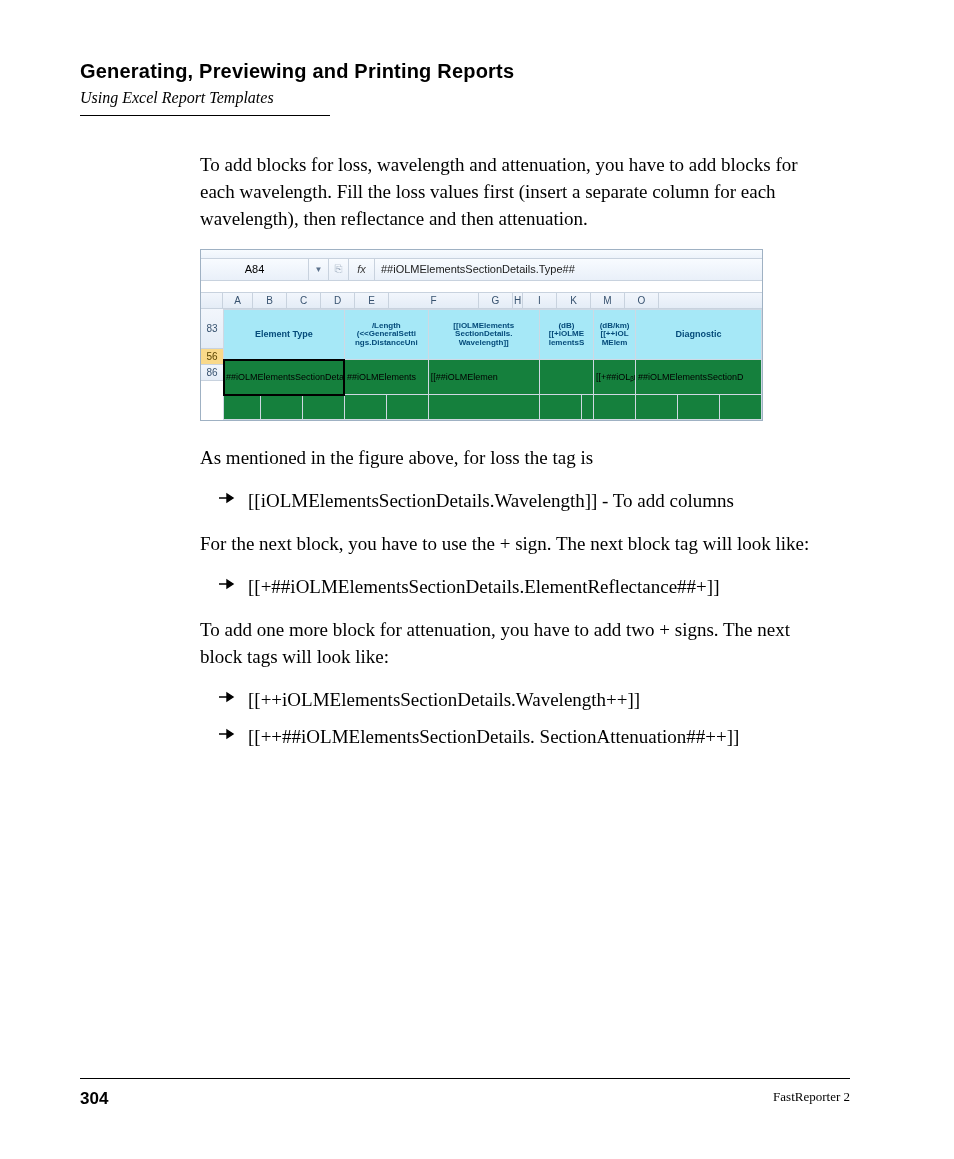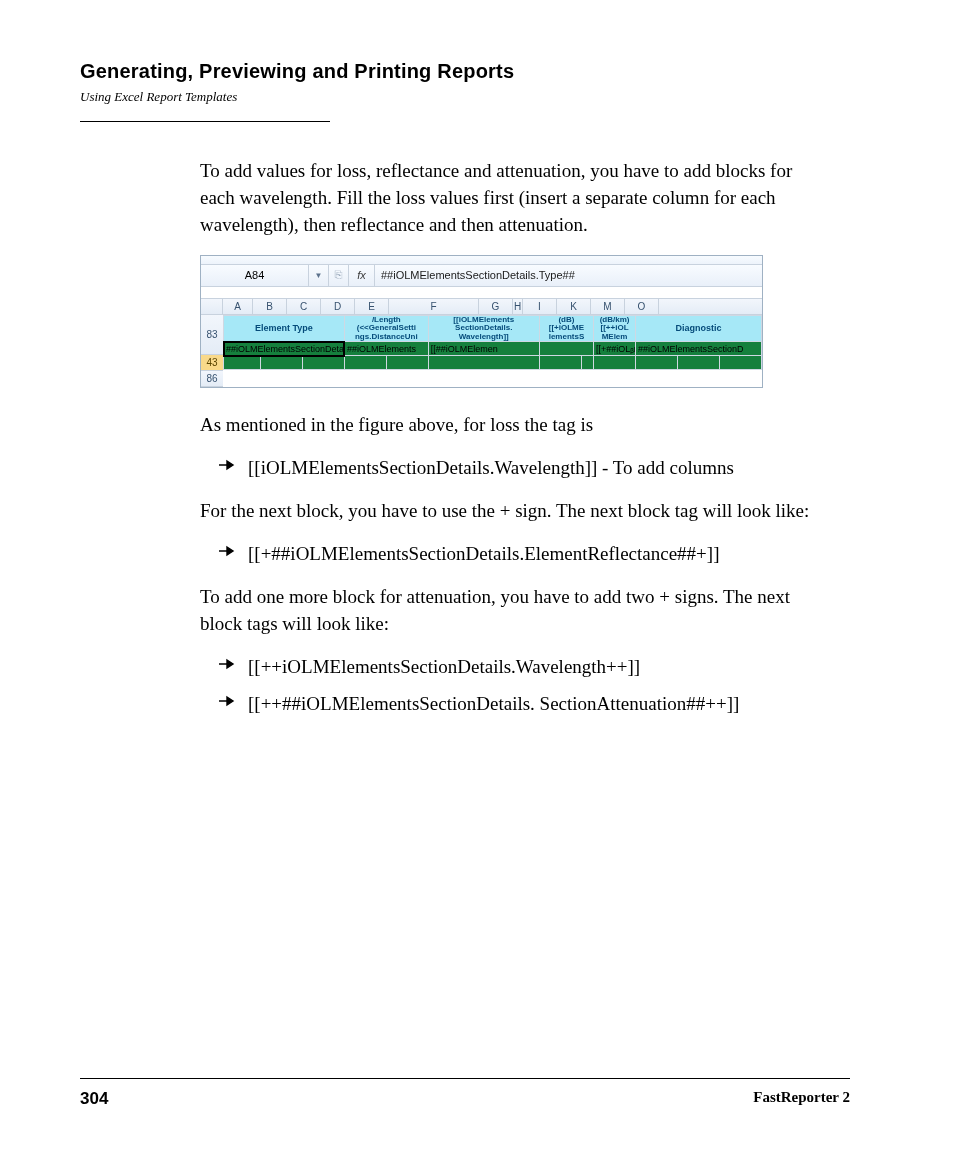--- a/index.html
+++ b/index.html
@@ -18,22 +18,22 @@
   }
   .header-title {
     font-family: Arial, Helvetica, sans-serif;
     font-weight: 700;
     font-size: 20px;
     letter-spacing: 0.2px;
     margin: 0 0 6px 0;
   }
   .header-sub {
     font-style: italic;
-    font-size: 13px;
-    margin: 0 0 16px 0;
+    font-size: 16px;
+    margin: 0 0 8px 0;
   }
   .header-rule {
     border: none;
     border-top: 1px solid #000;
     margin: 0 0 36px 0;
     width: 250px;
   }
   .body {
     margin-left: 120px;
     max-width: 610px;
@@ -65,21 +65,21 @@
     border-top: 1px solid #000;
     margin: 0 0 10px 0;
   }
   .footer-line {
     display: flex;
     justify-content: space-between;
     font-family: Arial, Helvetica, sans-serif;
     font-size: 15px;
   }
   .footer-line .pn { font-weight: 700; font-size: 17px; }
-  .footer-line .doc { font-family: Georgia, serif; font-size: 15px; font-weight: bold; }
+  .footer-line .doc { font-family: Georgia, serif; font-size: 13px; }
 
   
   .excel {
     width: 563px;
     margin: 8px 16px 24px 0;
     font-family: Tahoma, Arial, sans-serif;
     font-size: 10px;
     border: 1px solid #9fb1c3;
     background: #fff;
   }
@@ -171,21 +171,21 @@
 
   table.sheet {
     border-collapse: collapse;
     width: 100%;
     table-layout: fixed;
   }
   table.sheet td {
     border: 1px solid #cfd8e3;
     height: 14px;
     font-size: 9px;
-    padding: 0 2px;
+    padding: 12px 2px;
     overflow: hidden;
     white-space: nowrap;
     vertical-align: middle;
   }
   .h83 td { height: 40px; }
   .cyanbg { background: #a6e8f7; color: #054b7a; text-align: center; font-weight: 700; }
   .cyanbg.small { font-size: 8px; line-height: 1.05; }
   .white { background: #15803d; }
   .r84 td { height: 14px; }
   .sel-outline {
@@ -199,38 +199,38 @@
 <div class="page">
 
   <div>
     <p class="header-title">Generating, Previewing and Printing Reports</p>
     <p class="header-sub">Using Excel Report Templates</p>
     <hr class="header-rule">
   </div>
 
   <div class="body">
 
-    <p class="para">To add values for loss, reflectance and attenuation, you have to add blocks for each wavelength. Fill the loss values first (insert a separate column for each wavelength), then reflectance and then attenuation.</p>
+    <p class="para">To add blocks for loss, wavelength and attenuation, you have to add blocks for each wavelength. Fill the loss values first (insert a separate column for each wavelength), then reflectance and then attenuation.</p>
 
     <div class="excel">
       <div class="excel-toptabs"></div>
       <div class="fbar">
         <div class="namebox">A84</div>
         <div class="dropbtn">▼</div>
         <div class="cancelbtn">⎘</div>
         <div class="fxlabel">fx</div>
         <div class="fxval">##iOLMElementsSectionDetails.Type##</div>
       </div>
       <div class="fgap"></div>
 
       <div class="gridwrap">
         <div class="rowhdrcol">
           <div class="cornercell"></div>
           <div class="rowhdr" style="height:40px">83</div>
-          <div class="rowhdr sel">43</div>
+          <div class="rowhdr sel">56</div>
           <div class="rowhdr">86</div>
         </div>
         <div class="gridcol">
           <div class="colhdr">
             <div>A</div>
             <div>B</div>
             <div>C</div>
             <div>D</div>
             <div>E</div>
             <div>F</div>

